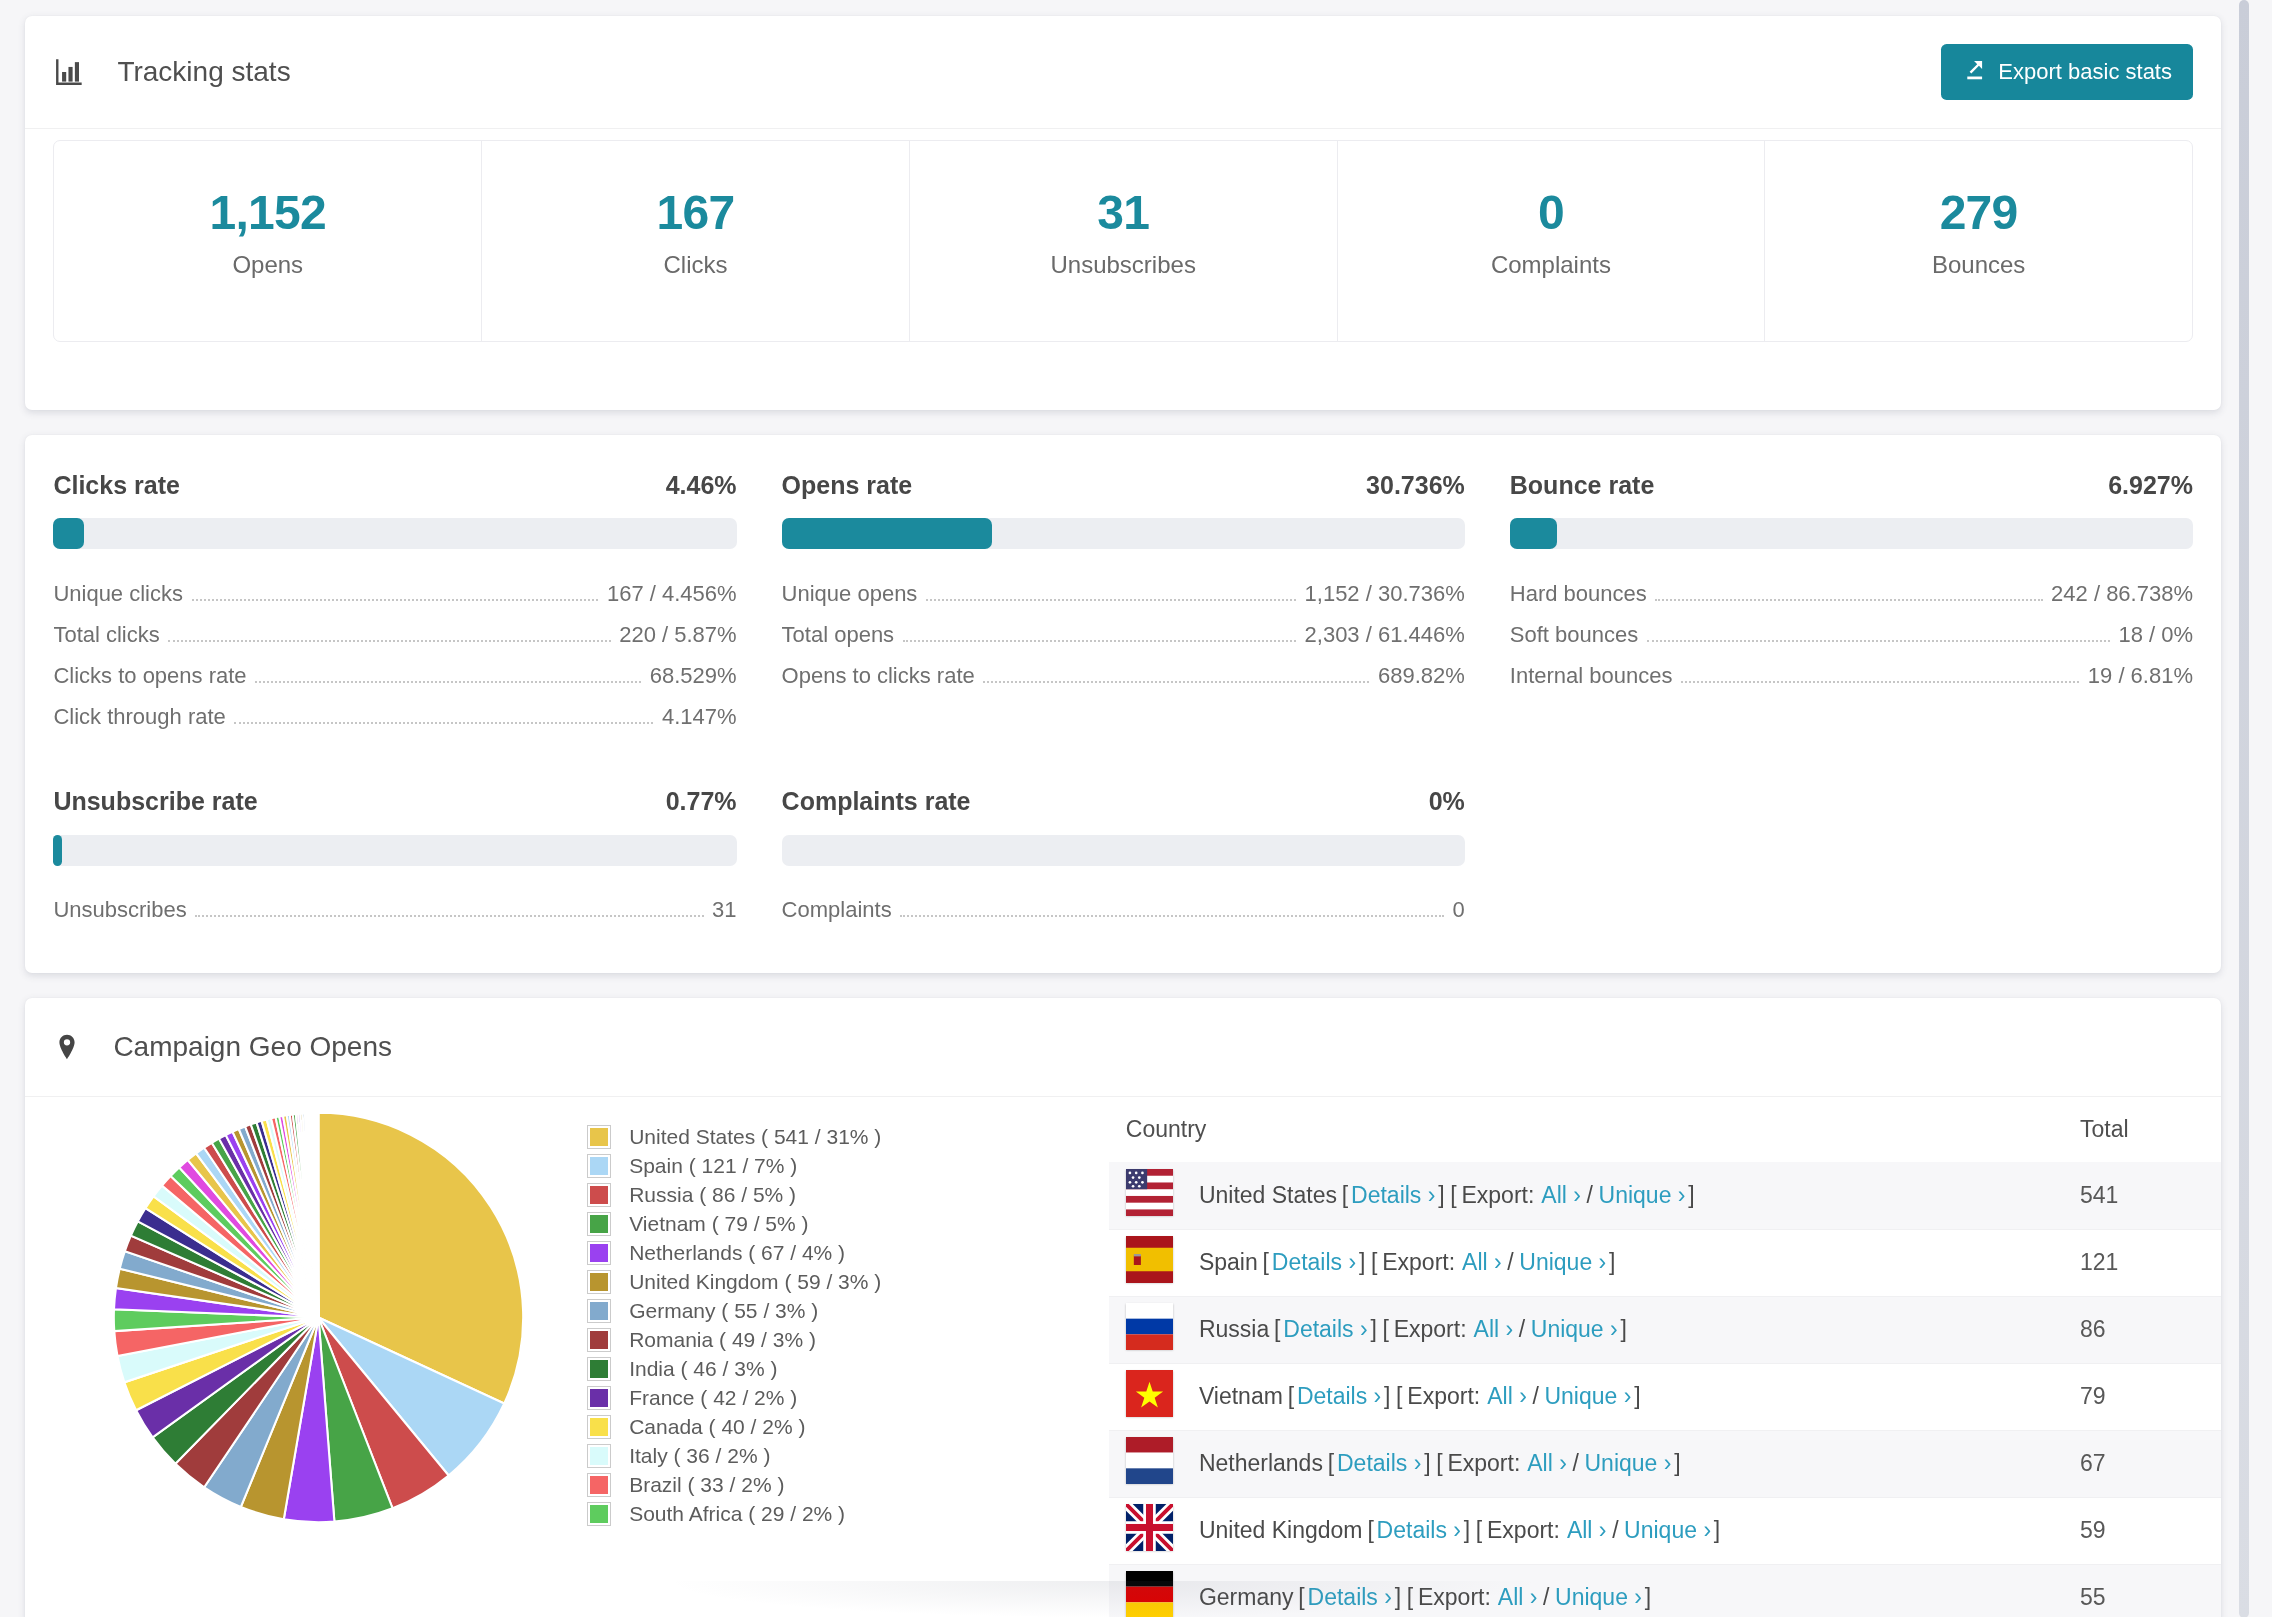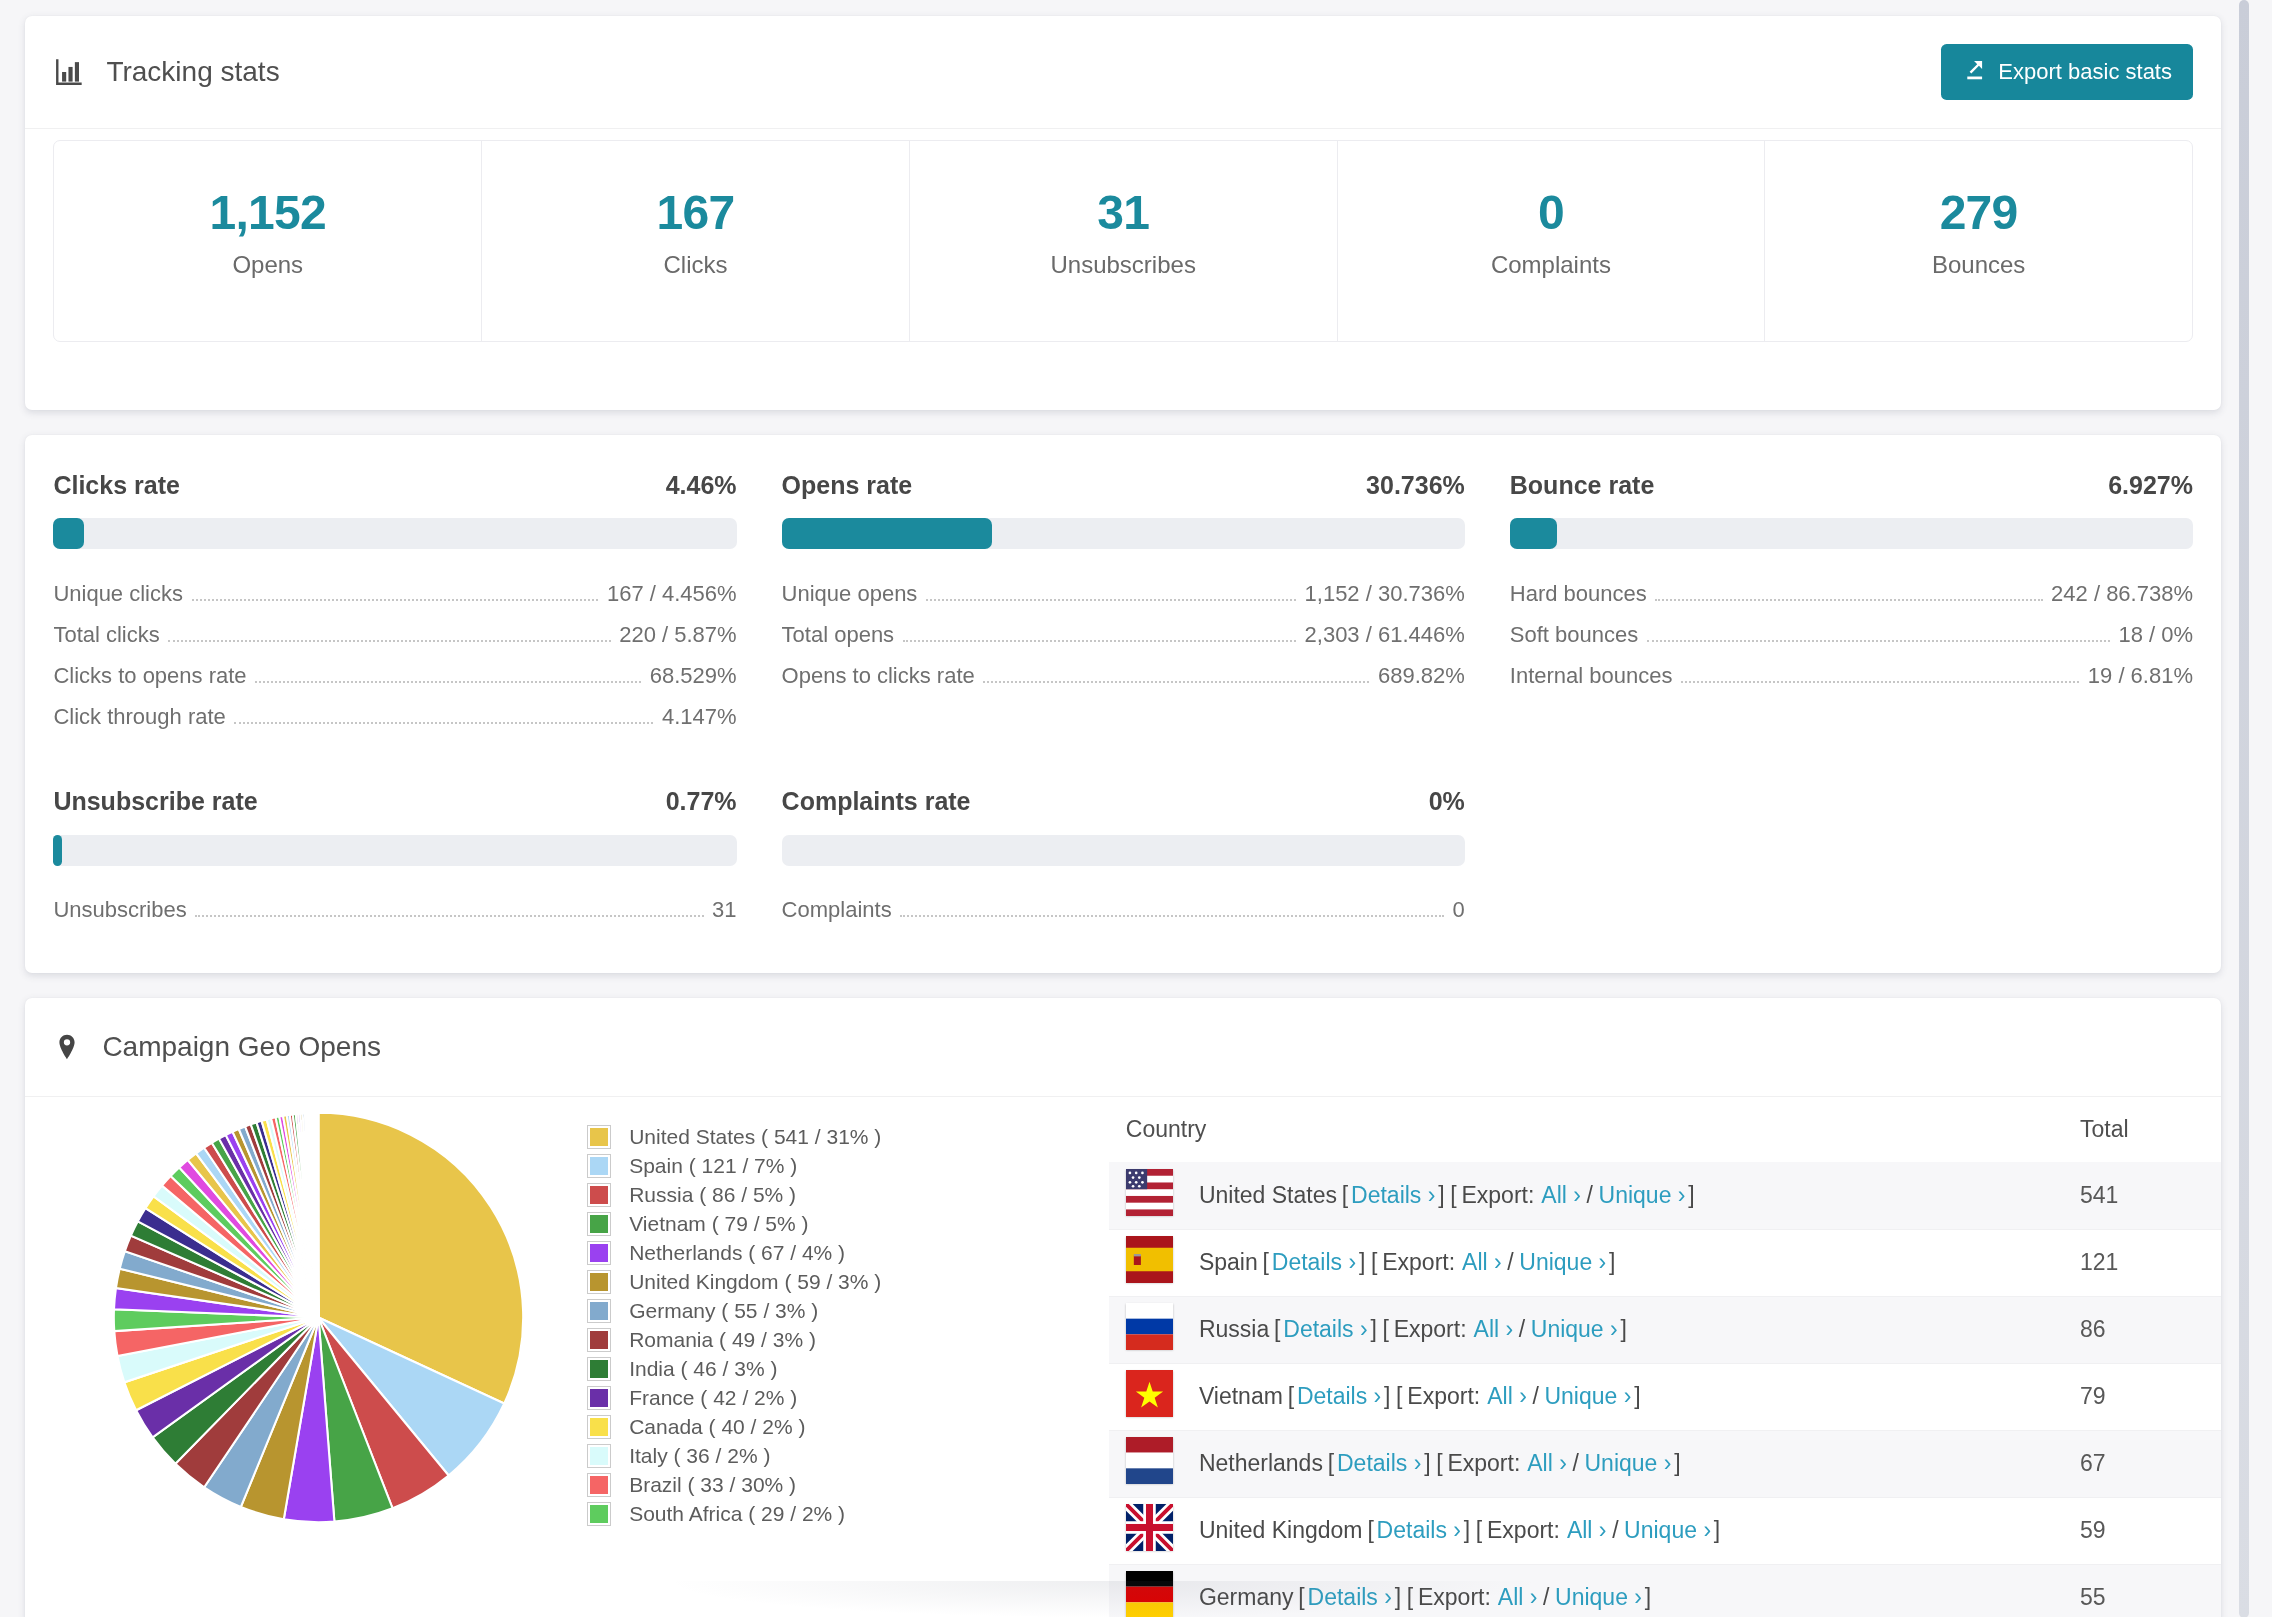--- a/index.html
+++ b/index.html
@@ -17,21 +17,21 @@
     background: #ffffff;
     border-radius: 7px;
     box-shadow: 0 2.1px 7px rgba(80,85,110,.16), 0 0 1.4px rgba(0,0,0,.05);
     margin-bottom: 25.4px;
   }
   .card-header {
     display: flex; align-items: center; justify-content: space-between;
     height: 113px; padding: 0 28px;
     border-bottom: 1.4px solid #f0f0f1;
   }
-  .hdr-title { display: flex; align-items: center; gap: 21px; font-size: 28px; color: #4f4f4f; }
+  .hdr-title { display: flex; align-items: center; gap: 32px; font-size: 28px; color: #4f4f4f; }
   .hdr-title svg { display: block; }
 
   .btn-export {
     display: flex; align-items: center; gap: 11.3px;
     background: #17879b; color: #fff; border: none; cursor: pointer;
     font-family: inherit; font-size: 22px; height: 56px; padding: 0 21px;
     border-radius: 5.6px;
     text-align: right;
   }
 
@@ -386,21 +386,21 @@
           <li class="legend-item">
             <span class="swatch" style="background-color: rgb(249, 224, 74);"></span>
             <span>Canada ( 40 / 2% )</span>
           </li>
           <li class="legend-item">
             <span class="swatch" style="background-color: rgb(217, 251, 251);"></span>
             <span>Italy ( 36 / 2% )</span>
           </li>
           <li class="legend-item">
             <span class="swatch" style="background-color: rgb(245, 101, 101);"></span>
-            <span>Brazil ( 33 / 30% )</span>
+            <span>Brazil ( 33 / 2% )</span>
           </li>
           <li class="legend-item">
             <span class="swatch" style="background-color: rgb(94, 204, 94);"></span>
             <span>South Africa ( 29 / 2% )</span>
           </li>
         </ul>
       <div class="table-wrap">
         <table class="geo">
           <thead>
             <tr>

